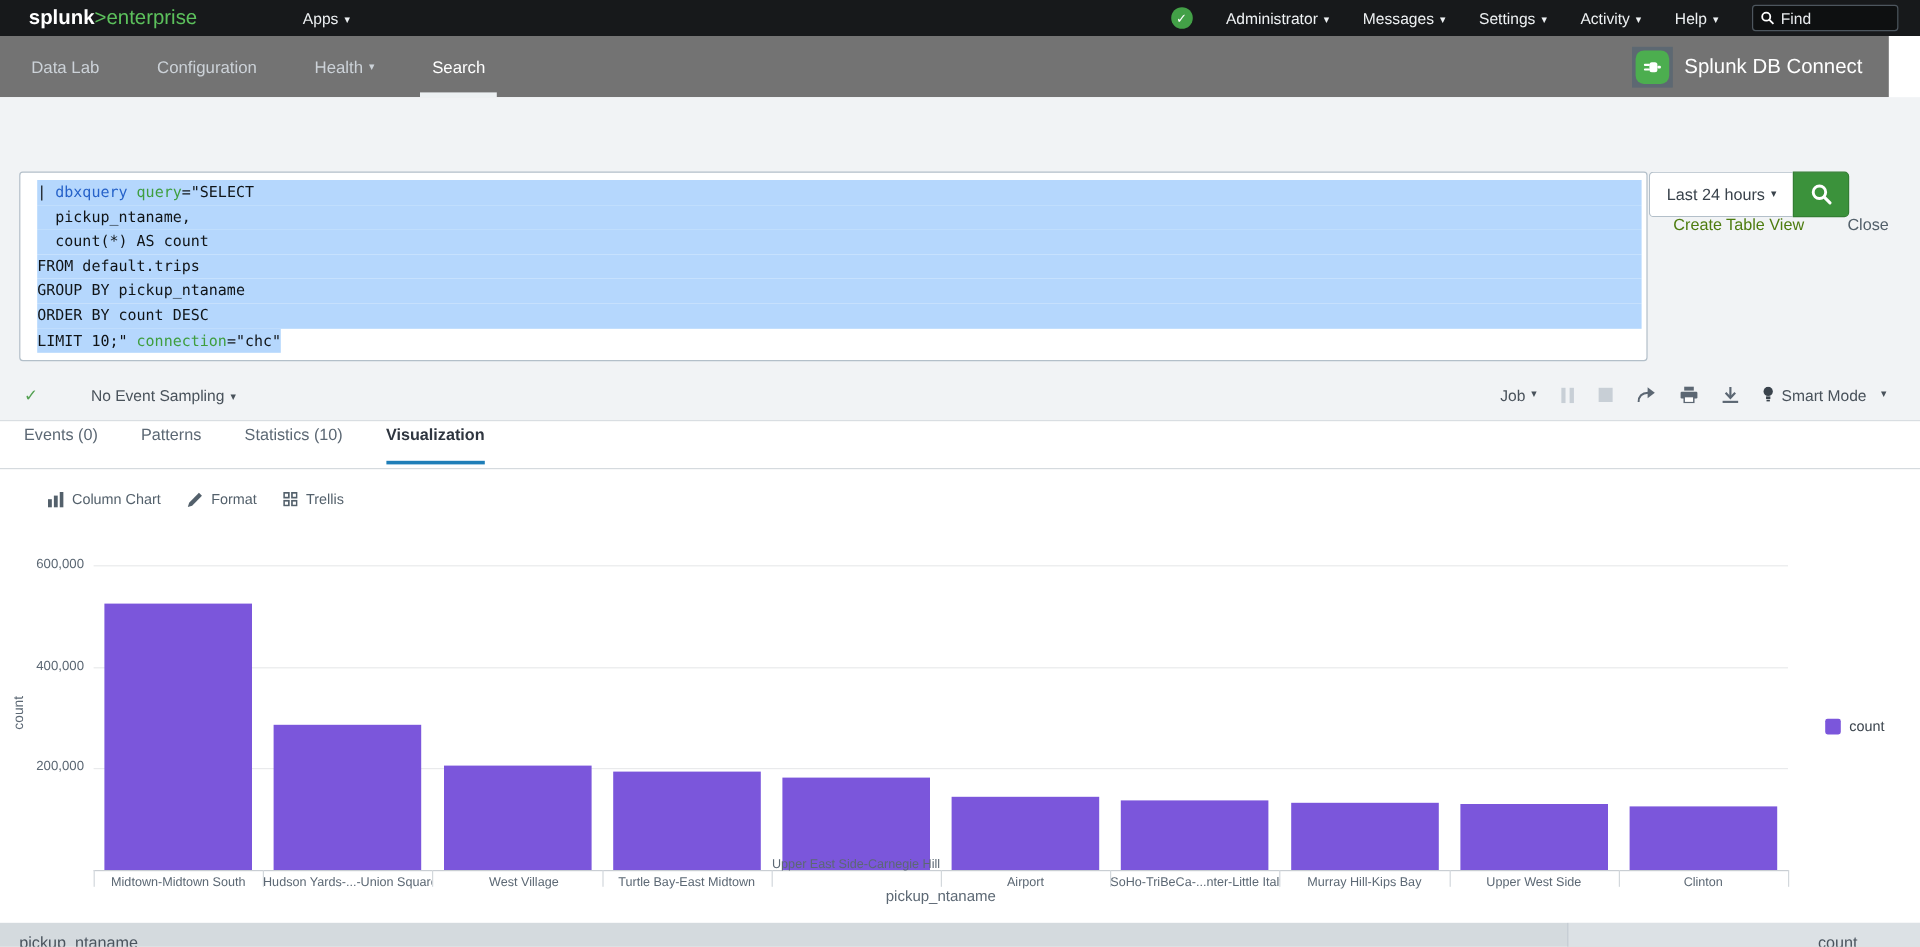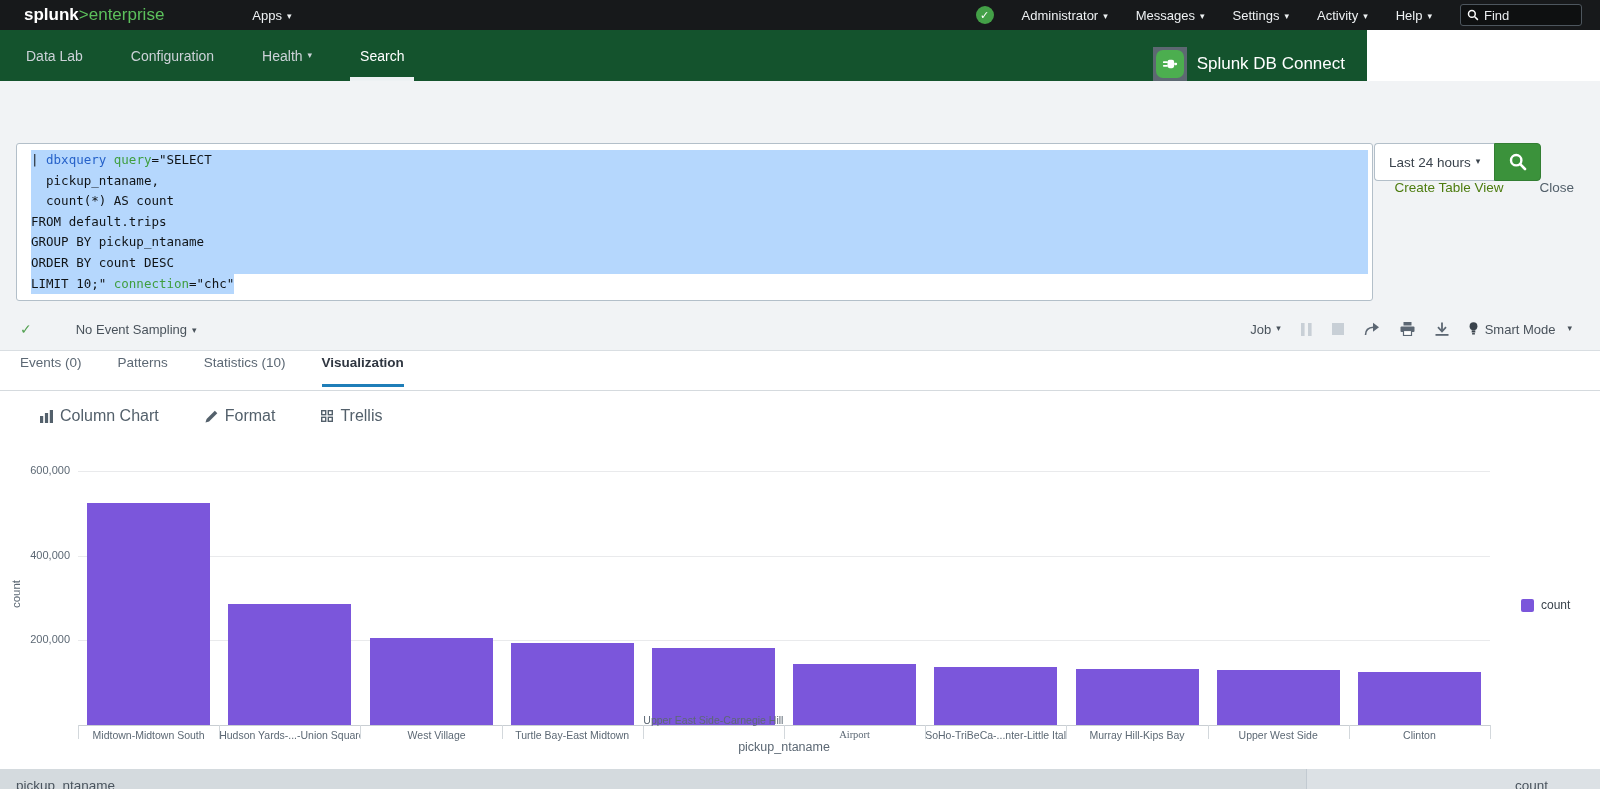--- a/index.html
+++ b/index.html
@@ -18,22 +18,22 @@
   #status-badge { width:18px; height:18px; border-radius:50%; background:#43a047; color:#fff;
     font-size:11px; display:flex; align-items:center; justify-content:center; }
   .topmenu { cursor:pointer; white-space:nowrap; }
   #find-box { display:flex; align-items:center; background:#0e1011; border:1px solid #4d565e;
     border-radius:3px; height:22px; width:122px; padding:0 6px; gap:5px; }
   #find-box input { background:transparent; border:0; outline:0; color:#fff; width:86px; font-size:13px;
     font-family:"Liberation Sans", sans-serif; }
   #find-box input::placeholder { color:#e8ebee; opacity:1; }
 
   
-  #appbar { position:absolute; left:0; top:30px; width:1367px; height:51px; background:#14532d;
-    display:flex; align-items:flex-end; }
+  #appbar { position:absolute; left:0; top:30px; width:1574px; height:51px; background:#737373;
+    display:flex; align-items:center; }
   .appnav { position:relative; height:51px; display:flex; align-items:center; padding:0 2px;
     color:#ccd2d8; font-size:14px; cursor:pointer; margin-right:44px; white-space:nowrap; }
   .appnav:first-child { margin-left:24px; }
   .appnav.active { color:#fff; }
   .appnav.active::after { content:""; position:absolute; left:-8px; right:-8px; bottom:0; height:4px;
     background:#edf1f3; }
   #appbar-right { margin-left:auto; margin-right:22px; display:flex; align-items:center; gap:10px; }
   #dbx-logo { width:34px; height:34px; background:#5d6872; display:flex; align-items:center; justify-content:center; }
   #dbx-logo .plug-bg { width:28px; height:28px; background:#4cae4f; border-radius:7px;
     display:flex; align-items:center; justify-content:center; }
@@ -74,21 +74,21 @@
   
   #tabs { position:absolute; left:0; top:350px; width:1600px; height:41px; background:#fff;
     border-top:1px solid #d9dee2; border-bottom:1px solid #d5dade; display:flex; align-items:center;
     padding-left:20px; gap:36px; font-size:13.5px; color:#5c6874; }
   .tab { position:relative; height:31px; display:flex; align-items:flex-start; cursor:pointer; white-space:nowrap; }
   .tab.active { color:#2f3640; font-weight:bold; }
   .tab.active::after { content:""; position:absolute; left:0; right:0; bottom:-1px; height:3px; background:#1f7eb8; }
 
   
   #viz-toolbar { position:absolute; left:0; top:392px; width:1600px; height:48px; background:#fff;
-    display:flex; align-items:center; padding-left:40px; gap:46px; font-size:16px; color:#53606b; }
+    display:flex; align-items:center; padding-left:40px; gap:22px; font-size:12px; color:#53606b; }
   .vt-item { display:flex; align-items:center; gap:7px; cursor:pointer; }
 
   
   #chart { position:absolute; left:0; top:440px; width:1600px; height:329px; background:#fff; }
   .gridline { position:absolute; height:1px; background:#e9eaec; }
   .baseline { position:absolute; height:1px; background:#c9ced3; }
   .ytick { position:absolute; left:0; width:70px; text-align:right; font-size:11px; color:#5c6874; }
   .xtick-mark { position:absolute; width:1px; background:#d3d8dc; }
   .bar { position:absolute; cursor:pointer; }
   .xlabel { position:absolute; text-align:center; font-size:10.5px; color:#5c6874; overflow:hidden;
@@ -329,21 +329,21 @@
     <div class="xlabel" style="left: 78px; width: 141.2px; top: 289px;">Midtown-Midtown South</div>
     <div class="bar" title="Hudson Yards-...-Union Square: 286000" style="left: 228.3px; width: 123px; top: 163.9px; height: 121.1px; background: rgb(123, 86, 219);"></div>
     <div class="xlabel" style="left: 219.2px; width: 141.2px; top: 289px;">Hudson Yards-...-Union Square</div>
     <div class="bar" title="West Village: 205000" style="left: 369.5px; width: 123px; top: 198.2px; height: 86.8px; background: rgb(123, 86, 219);"></div>
     <div class="xlabel" style="left: 366px; width: 141.2px; top: 289px;">West Village</div>
     <div class="bar" title="Turtle Bay-East Midtown: 194000" style="left: 510.7px; width: 123px; top: 202.9px; height: 82.1px; background: rgb(123, 86, 219);"></div>
     <div class="xlabel" style="left: 501.6px; width: 141.2px; top: 289px;">Turtle Bay-East Midtown</div>
     <div class="bar" title="Upper East Side-Carnegie Hill: 182000" style="left: 651.9px; width: 123px; top: 208px; height: 77px; background: rgb(123, 86, 219);"></div>
     <div class="xlabel" style="left: 642.8px; width: 141.2px; top: 274px;">Upper East Side-Carnegie Hill</div>
     <div class="bar" title="Airport: 145000" style="left: 793.1px; width: 123px; top: 223.6px; height: 61.4px; background: rgb(123, 86, 219);"></div>
-    <div class="xlabel" style="left: 784px; width: 141.2px; top: 289px; font-family: Liberation Serif, serif;">Airport</div>
+    <div class="xlabel" style="left: 784px; width: 141.2px; top: 289px;">Airport</div>
     <div class="bar" title="SoHo-TriBeCa-...nter-Little Italy: 138000" style="left: 934.3px; width: 123px; top: 226.6px; height: 58.4px; background: rgb(123, 86, 219);"></div>
     <div class="xlabel" style="left: 925.2px; width: 141.2px; top: 289px;">SoHo-TriBeCa-...nter-Little Italy</div>
     <div class="bar" title="Murray Hill-Kips Bay: 133000" style="left: 1075.5px; width: 123px; top: 228.7px; height: 56.3px; background: rgb(123, 86, 219);"></div>
     <div class="xlabel" style="left: 1066.4px; width: 141.2px; top: 289px;">Murray Hill-Kips Bay</div>
     <div class="bar" title="Upper West Side: 131000" style="left: 1216.7px; width: 123px; top: 229.5px; height: 55.5px; background: rgb(123, 86, 219);"></div>
     <div class="xlabel" style="left: 1207.6px; width: 141.2px; top: 289px;">Upper West Side</div>
     <div class="bar" title="Clinton: 126000" style="left: 1357.9px; width: 123px; top: 231.7px; height: 53.3px; background: rgb(123, 86, 219);"></div>
     <div class="xlabel" style="left: 1348.8px; width: 141.2px; top: 289px;">Clinton</div>
   </div>
 

